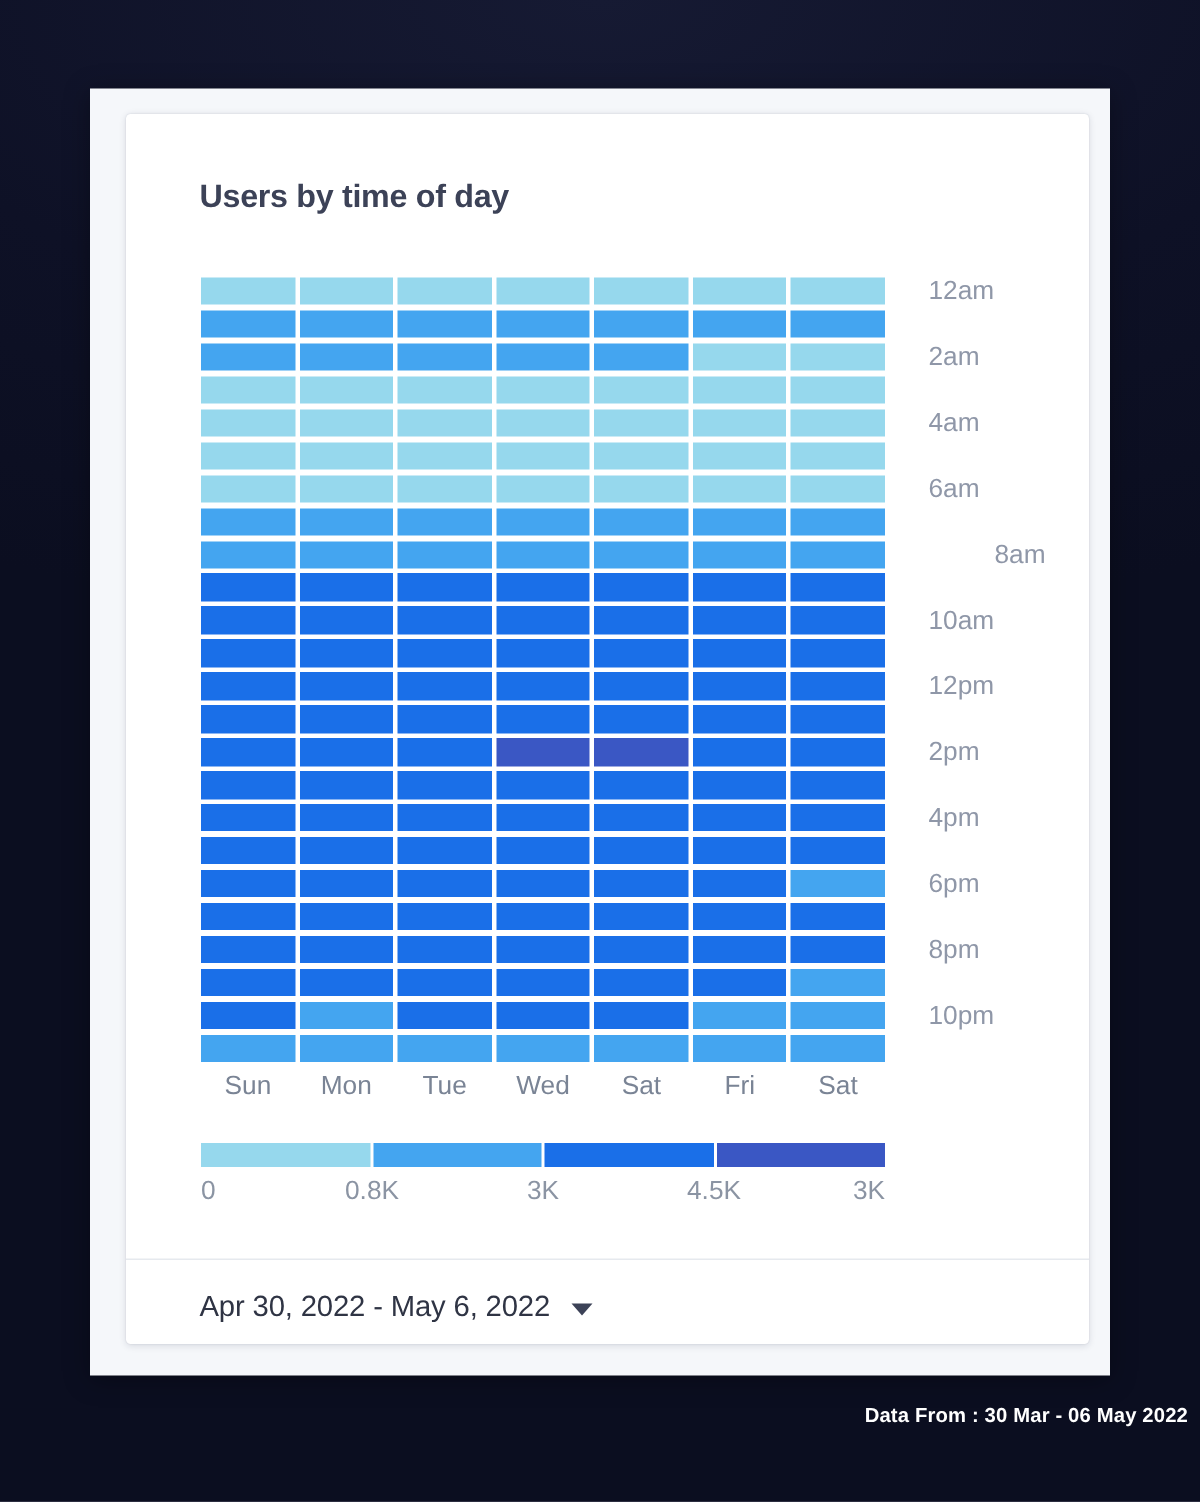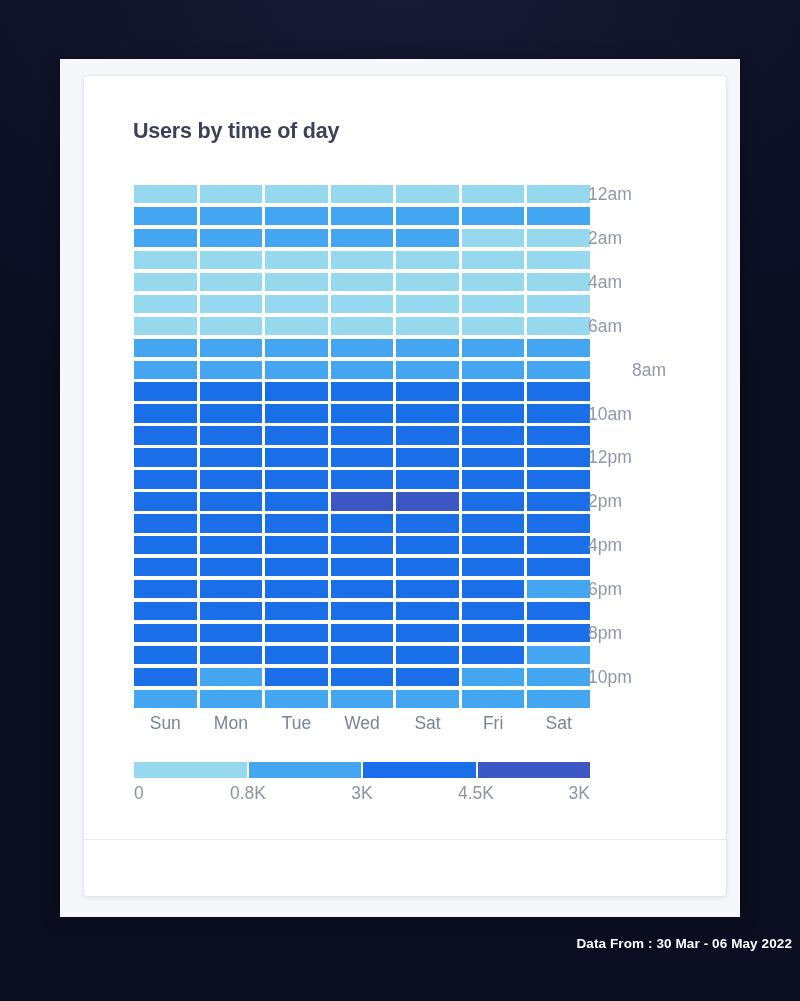--- a/index.html
+++ b/index.html
@@ -54,21 +54,21 @@
     grid-template-columns: repeat(7, 1fr);
     grid-template-rows: repeat(24, 1fr);
     column-gap: 3px;
     row-gap: 3.5px;
   }
   .cell { width: 100%; height: 100%; }
 
   
   .hour-labels {
     position: absolute;
-    left: 504px; top: 109px;
+    left: 535px; top: 109px;
     width: 110px; height: 523px;
   }
   .hour-label {
     position: absolute;
     left: 0;
     font-size: 17.5px;
     color: #8f97a8;
     white-space: nowrap;
     transform: translateY(-50%);
   }
@@ -390,19 +390,23 @@
           <div class="legend-tick first" style="left: 0%;">0</div>
           <div class="legend-tick" style="left: 25%;">0.8K</div>
           <div class="legend-tick" style="left: 50%;">3K</div>
           <div class="legend-tick" style="left: 75%;">4.5K</div>
           <div class="legend-tick last" style="left: 100%;">3K</div>
         </div>
     </div>
 
     <div class="divider"></div>
 
+    <div class="footer">
+      <span class="footer-date">Apr 30, 2022 - May 6, 2022</span>
+      <span class="caret"></span>
+    </div>
 
   </div>
 </div>
 
 <div class="brand">
   <div class="brand-sub">Data From : 30 Mar  - 06 May 2022</div>
 </div>
 
 </body></html>

